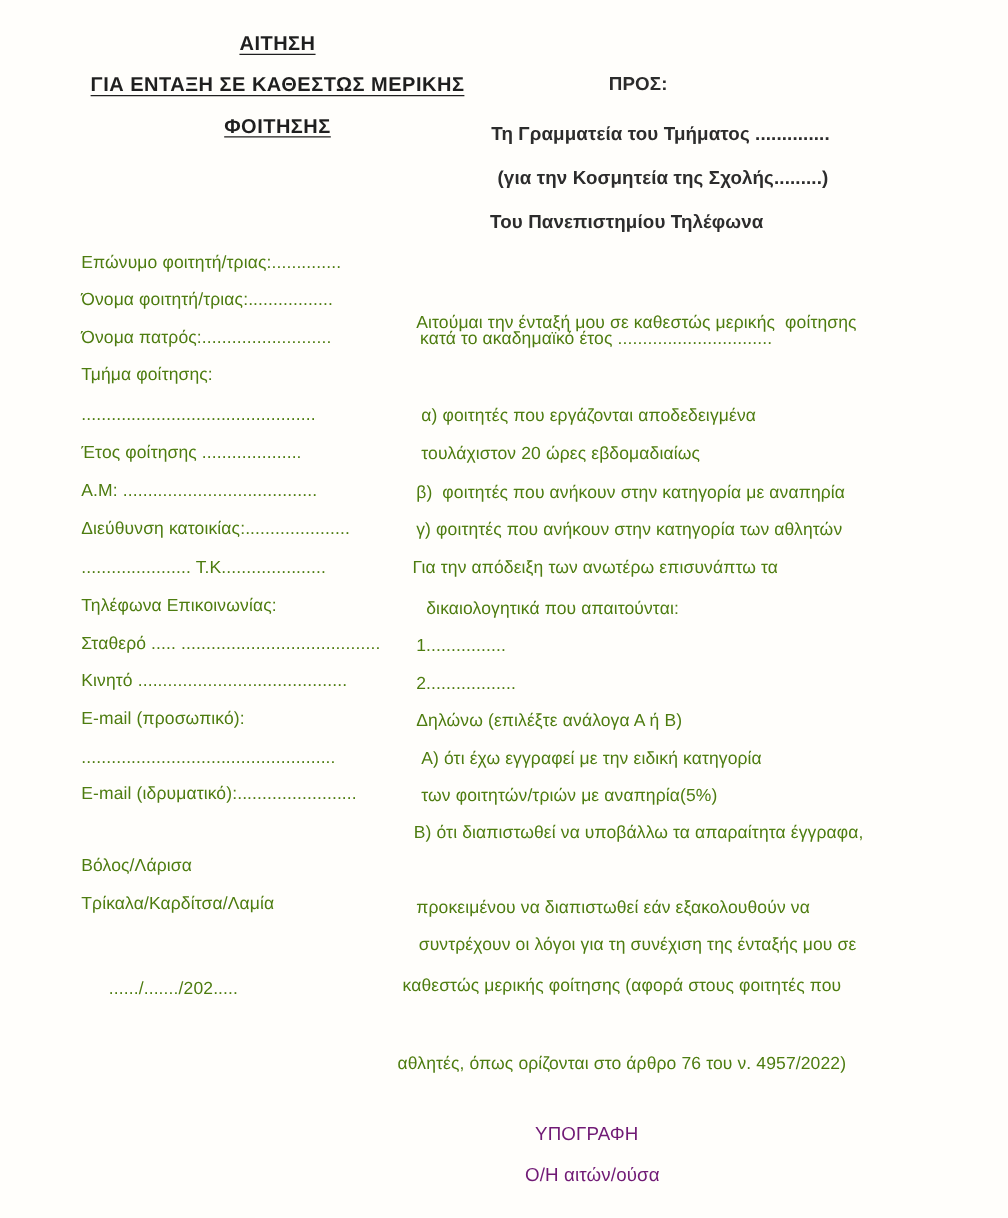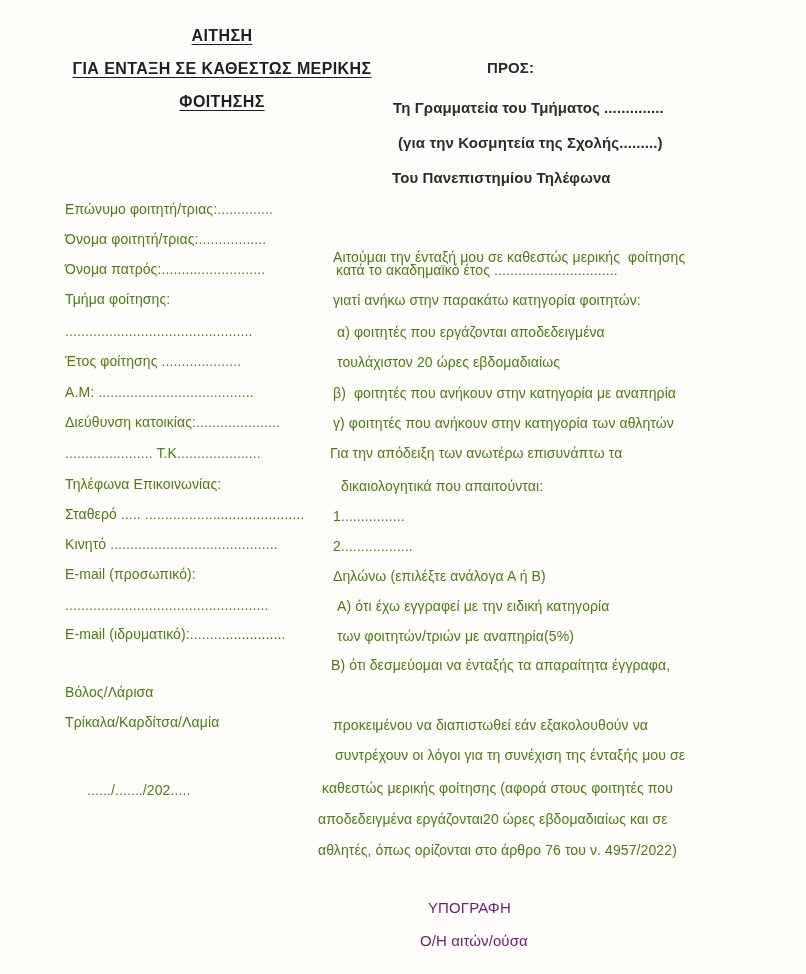--- a/index.html
+++ b/index.html
@@ -72,35 +72,33 @@
   <div class="line lcol" style="top:537px">Κινητό ..........................................</div>
   <div class="line lcol" style="top:567px">E-mail (προσωπικό):</div>
   <div class="line lcol" style="top:598px">...................................................</div>
   <div class="line lcol" style="top:627px">E-mail (ιδρυματικό):........................</div>
   <div class="line lcol" style="top:685px">Βόλος/Λάρισα</div>
   <div class="line lcol" style="top:715px">Τρίκαλα/Καρδίτσα/Λαμία</div>
   <div class="line" style="top:783px;left:87px">....../......./202.....</div>
 
   <div class="line rcol" style="top:250px">Αιτούμαι την ένταξή μου σε καθεστώς μερικής  φοίτησης</div>
   <div class="line rcol" style="top:263px;left:336px">κατά το ακαδημαϊκό έτος ...............................</div>
-  <div class="line rcol" style="top:293px">γιατί ανήκω στην παρακάτω κατηγορία φοιτητών:</div>
   <div class="line rcol" style="top:325px;left:337px">α) φοιτητές που εργάζονται αποδεδειγμένα</div>
   <div class="line rcol" style="top:355px;left:337px">τουλάχιστον 20 ώρες εβδομαδιαίως</div>
   <div class="line rcol" style="top:386px">β)  φοιτητές που ανήκουν στην κατηγορία με αναπηρία</div>
   <div class="line rcol" style="top:416px">γ) φοιτητές που ανήκουν στην κατηγορία των αθλητών</div>
   <div class="line rcol" style="top:446px;left:330px">Για την απόδειξη των ανωτέρω επισυνάπτω τα</div>
   <div class="line rcol" style="top:479px;left:341px">δικαιολογητικά που απαιτούνται:</div>
   <div class="line rcol" style="top:509px">1................</div>
   <div class="line rcol" style="top:539px">2..................</div>
   <div class="line rcol" style="top:569px">Δηλώνω (επιλέξτε ανάλογα Α ή Β)</div>
   <div class="line rcol" style="top:599px;left:337px">Α) ότι έχω εγγραφεί με την ειδική κατηγορία</div>
   <div class="line rcol" style="top:629px;left:337px">των φοιτητών/τριών με αναπηρία(5%)</div>
-  <div class="line rcol" style="top:658px;left:331px">Β) ότι δεσμεύομαι να ένταξής τα απαραίτητα έγγραφα,</div>
+  <div class="line rcol" style="top:658px;left:331px">Β) ότι διαπιστωθεί να υποβάλλω τα απαραίτητα έγγραφα,</div>
   <div class="line rcol" style="top:718px">προκειμένου να διαπιστωθεί εάν εξακολουθούν να</div>
   <div class="line rcol" style="top:748px;left:335px">συντρέχουν οι λόγοι για τη συνέχιση της ένταξής μου σε</div>
   <div class="line rcol" style="top:781px;left:322px">καθεστώς μερικής φοίτησης (αφορά στους φοιτητές που</div>
-  <div class="line rcol" style="top:812px;left:318px">αποδεδειγμένα εργάζονται20 ώρες εβδομαδιαίως και σε</div>
   <div class="line rcol" style="top:843px;left:318px">αθλητές, όπως ορίζονται στο άρθρο 76 του ν. 4957/2022)</div>
 
   <div class="line sig" style="top:900px;left:428px">ΥΠΟΓΡΑΦΗ</div>
   <div class="line sig" style="top:933px;left:420px">Ο/Η αιτών/ούσα</div>
 
 </div>
 
 </body></html>

